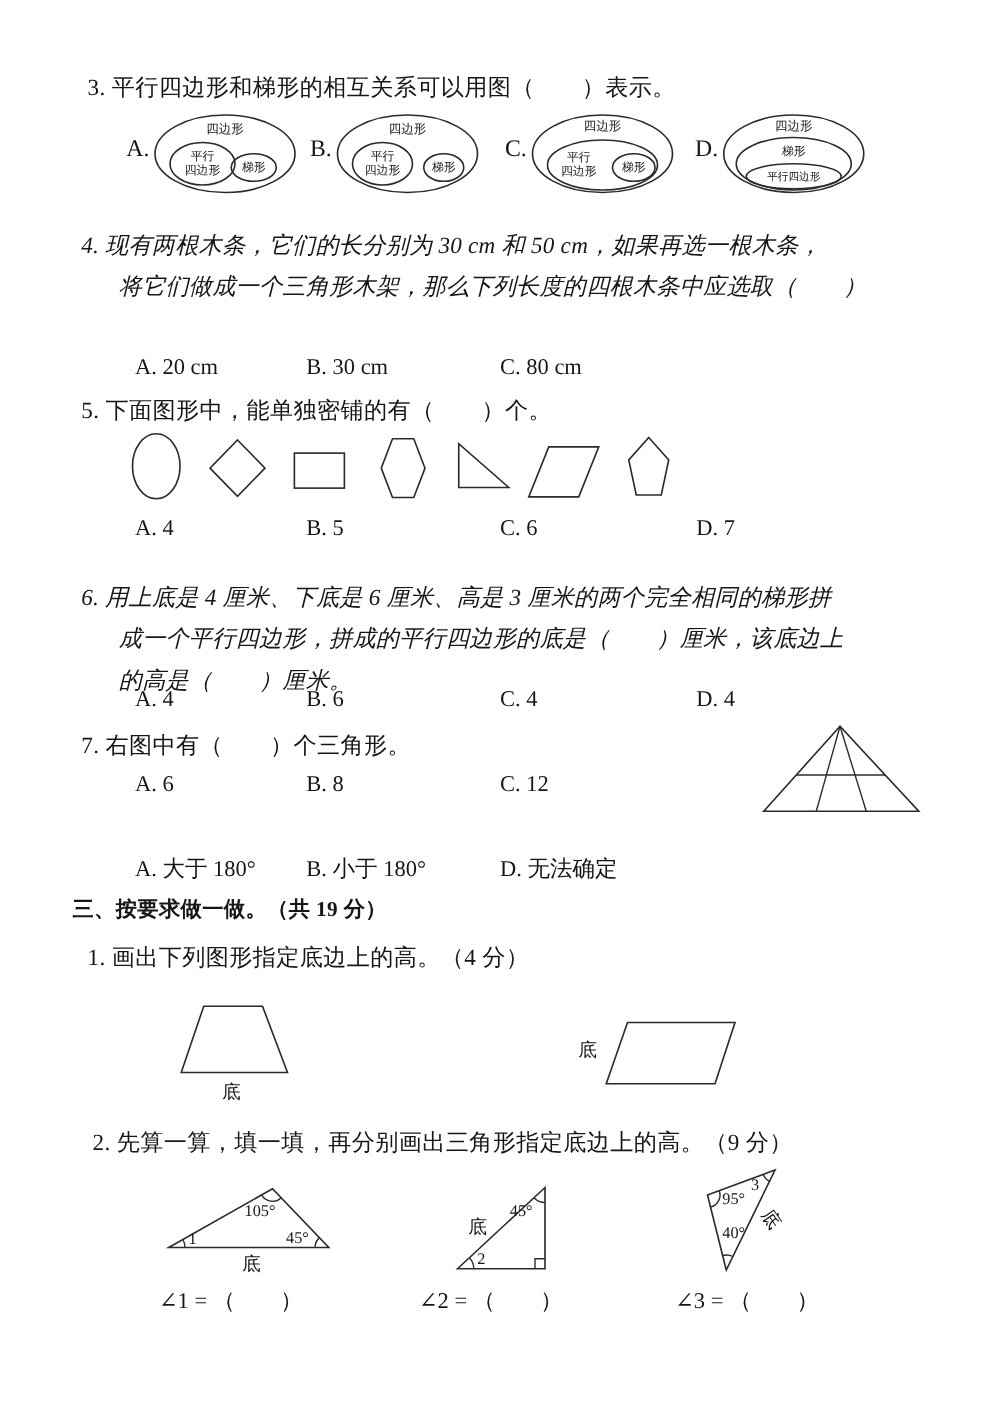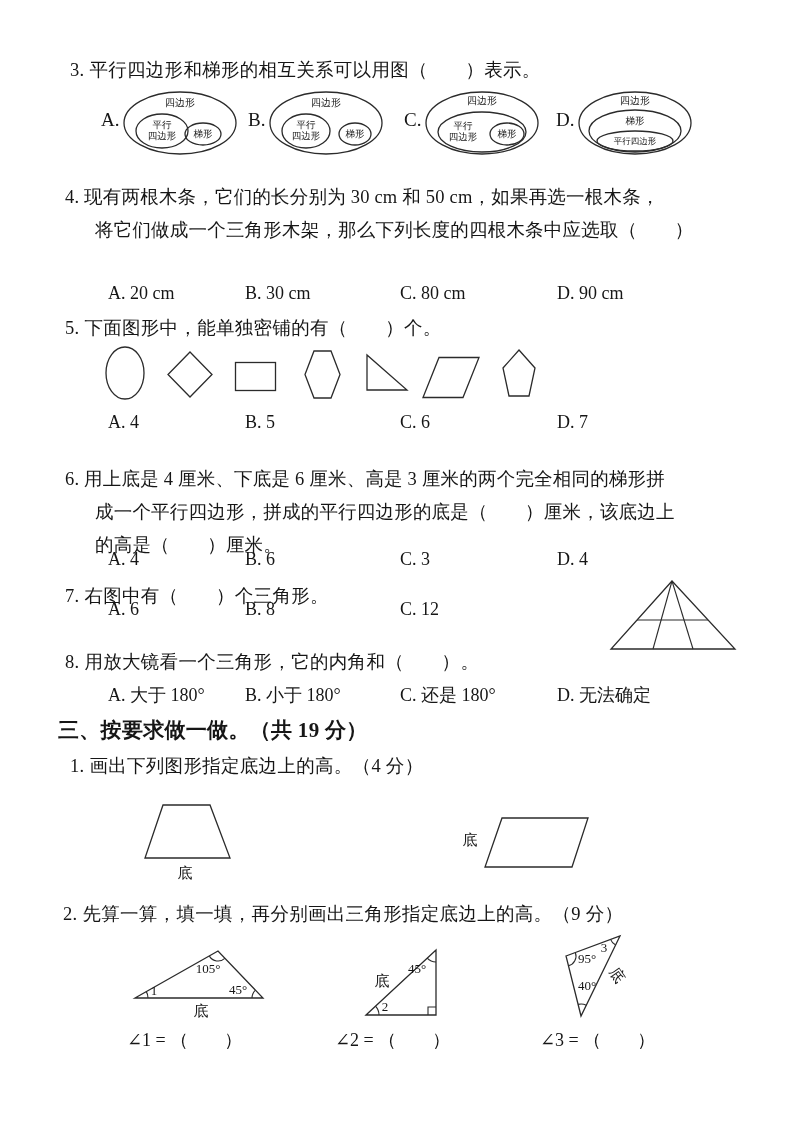--- a/index.html
+++ b/index.html
@@ -5,33 +5,33 @@
   * { margin:0; padding:0; box-sizing:border-box; }
   html,body { background:#ffffff; }
   body {
     width:793px; height:1121px;
     font-family:"Liberation Serif","DejaVu Serif",serif;
     color:#161616;
   }
   .page { position:relative; width:793px; height:1121px; background:#ffffff; overflow:hidden;border-radius:27px; }
   .abs { position:absolute; }
   .qtext { font-size:18.5px; letter-spacing:.3px; white-space:nowrap; }
-  .qblock { position:absolute; font-size:18.5px; line-height:33px; letter-spacing:.2px; white-space:nowrap; }
+  .qblock { position:absolute; font-size:18.5px; line-height:33px; letter-spacing:.2px; white-space:nowrap;font-style:italic; }
   .qblock .cont { padding-left:30px; }
   .opts {
     position:absolute; left:0; width:793px;
     display:grid; grid-template-columns:137px 155px 157px 1fr;
     padding-left:108px; font-size:18px; white-space:nowrap;
   }
   .answers {
     position:absolute; left:0; width:793px;
     display:grid; grid-template-columns:208px 205px 1fr;
     padding-left:127px; font-size:18px; white-space:nowrap;
   }
-  .sec-title { font-weight:bold; font-size:21px; letter-spacing:.3px; }
+  .sec-title { font-weight:bold; font-size:17px; letter-spacing:.3px; }
   .venn-row { display:flex; align-items:flex-start; }
   .venn-group { display:flex; align-items:center; }
   .venn-letter { font-size:19px; margin-right:2px; margin-top:-6px; }
   svg { display:block; overflow:visible; }
   .shape { fill:none; stroke:#2b2b2b; stroke-width:1.3; }
   .thin  { fill:none; stroke:#2b2b2b; stroke-width:1.1; }
   .vt { font-size:10px; text-anchor:middle; fill:#161616; }
   .vt.s { font-size:9.5px; }
   .vt.xs { font-size:8.5px; }
   .ang { font-size:13px; text-anchor:middle; fill:#161616; }
@@ -99,21 +99,20 @@
   </div>
 
   <div class="qblock" style="left:65px;top:181px">
     <div>4. 现有两根木条，它们的长分别为 30 cm 和 50 cm，如果再选一根木条，</div>
     <div class="cont">将它们做成一个三角形木架，那么下列长度的四根木条中应选取（　　）</div>
   </div>
   <div class="opts" style="top:283px">
     <span>A. 20 cm</span>
     <span>B. 30 cm</span>
     <span>C. 80 cm</span>
-    <span>D. 90 cm</span>
   </div>
 
   <div class="abs qtext" style="left:65px;top:315px">5. 下面图形中，能单独密铺的有（　　）个。</div>
 
   <svg class="abs" style="left:105px;top:346px" width="40" height="54" viewBox="0 0 40 54">
     <ellipse class="shape" cx="20" cy="27" rx="19" ry="26"></ellipse>
   </svg>
   <svg class="abs" style="left:167px;top:351px" width="46" height="47" viewBox="0 0 46 47">
     <polygon class="shape" points="23,1 45,23.5 23,46 1,23.5"></polygon>
   </svg>
@@ -141,59 +140,57 @@
   </div>
 
   <div class="qblock" style="left:65px;top:463px">
     <div>6. 用上底是 4 厘米、下底是 6 厘米、高是 3 厘米的两个完全相同的梯形拼</div>
     <div class="cont">成一个平行四边形，拼成的平行四边形的底是（　　）厘米，该底边上</div>
     <div class="cont">的高是（　　）厘米。</div>
   </div>
   <div class="opts" style="top:549px">
     <span>A. 4</span>
     <span>B. 6</span>
-    <span>C. 3</span>
+    <span>C. 4</span>
     <span>D. 4</span>
   </div>
 
   <div class="abs qtext" style="left:65px;top:583px">7. 右图中有（　　）个三角形。</div>
-  <div class="opts" style="top:599px">
+  <div class="opts" style="top:617px">
     <span>A. 6</span>
     <span>B. 8</span>
     <span>C. 12</span>
   </div>
   <svg class="abs" style="left:608px;top:578px" width="130" height="75" viewBox="0 0 130 75">
     <polygon class="shape" points="64,3 3,71 127,71"></polygon>
     <line class="thin" x1="64" y1="3" x2="45" y2="71"></line>
     <line class="thin" x1="64" y1="3" x2="85" y2="71"></line>
     <line class="thin" x1="29" y1="42" x2="100" y2="42"></line>
   </svg>
 
-  <div class="abs qtext" style="left:65px;top:649px">8. 用放大镜看一个三角形，它的内角和（　　）。</div>
   <div class="opts" style="top:683px">
     <span>A. 大于 180°</span>
     <span>B. 小于 180°</span>
-    <span>C. 还是 180°</span>
     <span>D. 无法确定</span>
   </div>
 
   <div class="abs sec-title" style="left:58px;top:716px">三、按要求做一做。（共 19 分）</div>
 
   <div class="abs qtext" style="left:70px;top:753px">1. 画出下列图形指定底边上的高。（4 分）</div>
 
   <svg class="abs" style="left:138px;top:797px" width="100" height="88" viewBox="0 0 100 88">
     <polygon class="shape" points="25,8 72,8 92,61 7,61"></polygon>
     <text class="cjk" x="47" y="81">底</text>
   </svg>
   <svg class="abs" style="left:455px;top:806px" width="145" height="75" viewBox="0 0 145 75">
     <polygon class="shape" points="47,12 133,12 117,61 30,61"></polygon>
     <text class="cjk" x="15" y="39">底</text>
   </svg>
 
-  <div class="abs qtext" style="left:63px;top:901px">2. 先算一算，填一填，再分别画出三角形指定底边上的高。（9 分）</div>
+  <div class="abs qtext" style="left:74px;top:901px">2. 先算一算，填一填，再分别画出三角形指定底边上的高。（9 分）</div>
 
   <svg class="abs" style="left:123px;top:943px" width="150" height="78" viewBox="0 0 150 78">
     <polygon class="shape" points="12,55 95,8 140,55"></polygon>
     <path class="thin" d="M 25 55 A 13 13 0 0 0 23.2 48.4"></path>
     <path class="thin" d="M 101.8 15.4 A 10 10 0 0 1 86.4 13.1"></path>
     <path class="thin" d="M 129 55 A 11 11 0 0 1 132.5 47.1"></path>
     <text class="ang" x="85" y="30">105°</text>
     <text class="ang" x="115" y="51">45°</text>
     <text class="ang" x="31" y="52">1</text>
     <text class="cjk" x="78" y="73">底</text>

